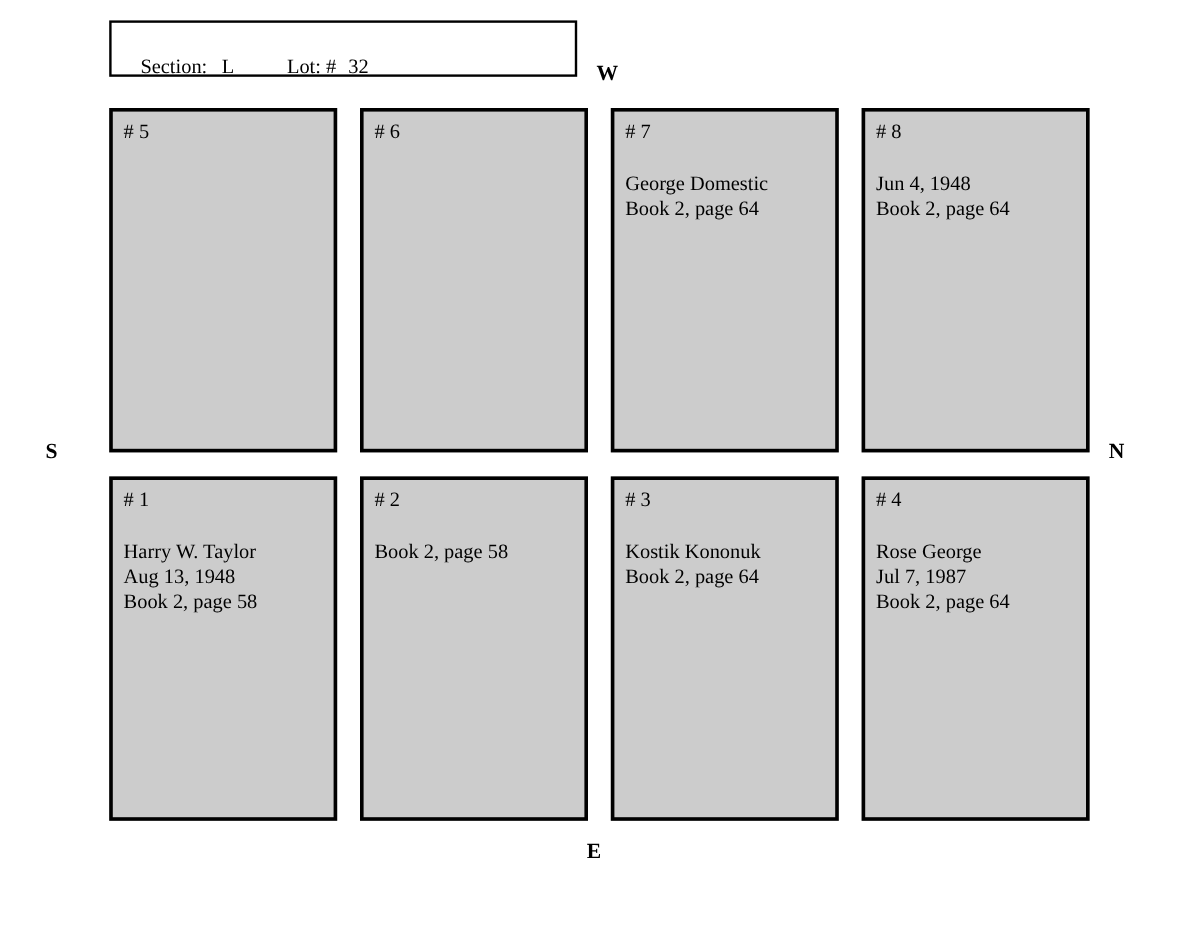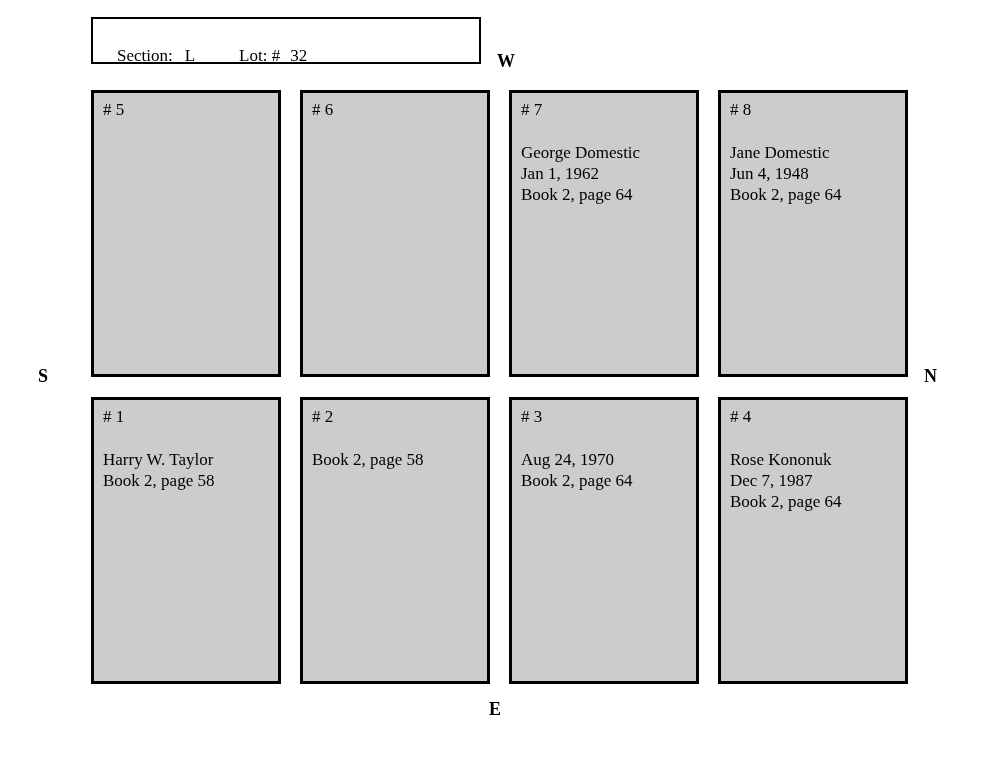--- a/index.html
+++ b/index.html
@@ -91,59 +91,58 @@
       <div></div>
       <div></div>
       <div></div>
     </div>
   </div>
 
   <div class="plot row-top col-3">
     <div class="plot-number"># 7</div>
     <div class="plot-info">
       <div>George Domestic</div>
-      <div>Jan 1, 1962</div>
       <div>Book 2, page 64</div>
     </div>
   </div>
 
   <div class="plot row-top col-4">
     <div class="plot-number"># 8</div>
     <div class="plot-info">
-      <div>Jane Domestic</div>
       <div>Jun 4, 1948</div>
       <div>Book 2, page 64</div>
     </div>
   </div>
 
   <div class="plot row-bottom col-1">
     <div class="plot-number"># 1</div>
     <div class="plot-info">
       <div>Harry W. Taylor</div>
+      <div>Aug 13, 1948</div>
       <div>Book 2, page 58</div>
     </div>
   </div>
 
   <div class="plot row-bottom col-2">
     <div class="plot-number"># 2</div>
     <div class="plot-info">
       <div>Book 2, page 58</div>
     </div>
   </div>
 
   <div class="plot row-bottom col-3">
     <div class="plot-number"># 3</div>
     <div class="plot-info">
-      <div>Aug 24, 1970</div>
+      <div>Kostik Kononuk</div>
       <div>Book 2, page 64</div>
     </div>
   </div>
 
   <div class="plot row-bottom col-4">
     <div class="plot-number"># 4</div>
     <div class="plot-info">
-      <div>Rose Kononuk</div>
-      <div>Dec 7, 1987</div>
+      <div>Rose George</div>
+      <div>Jul 7, 1987</div>
       <div>Book 2, page 64</div>
     </div>
   </div>
 
 </div>
 
 </body></html>

